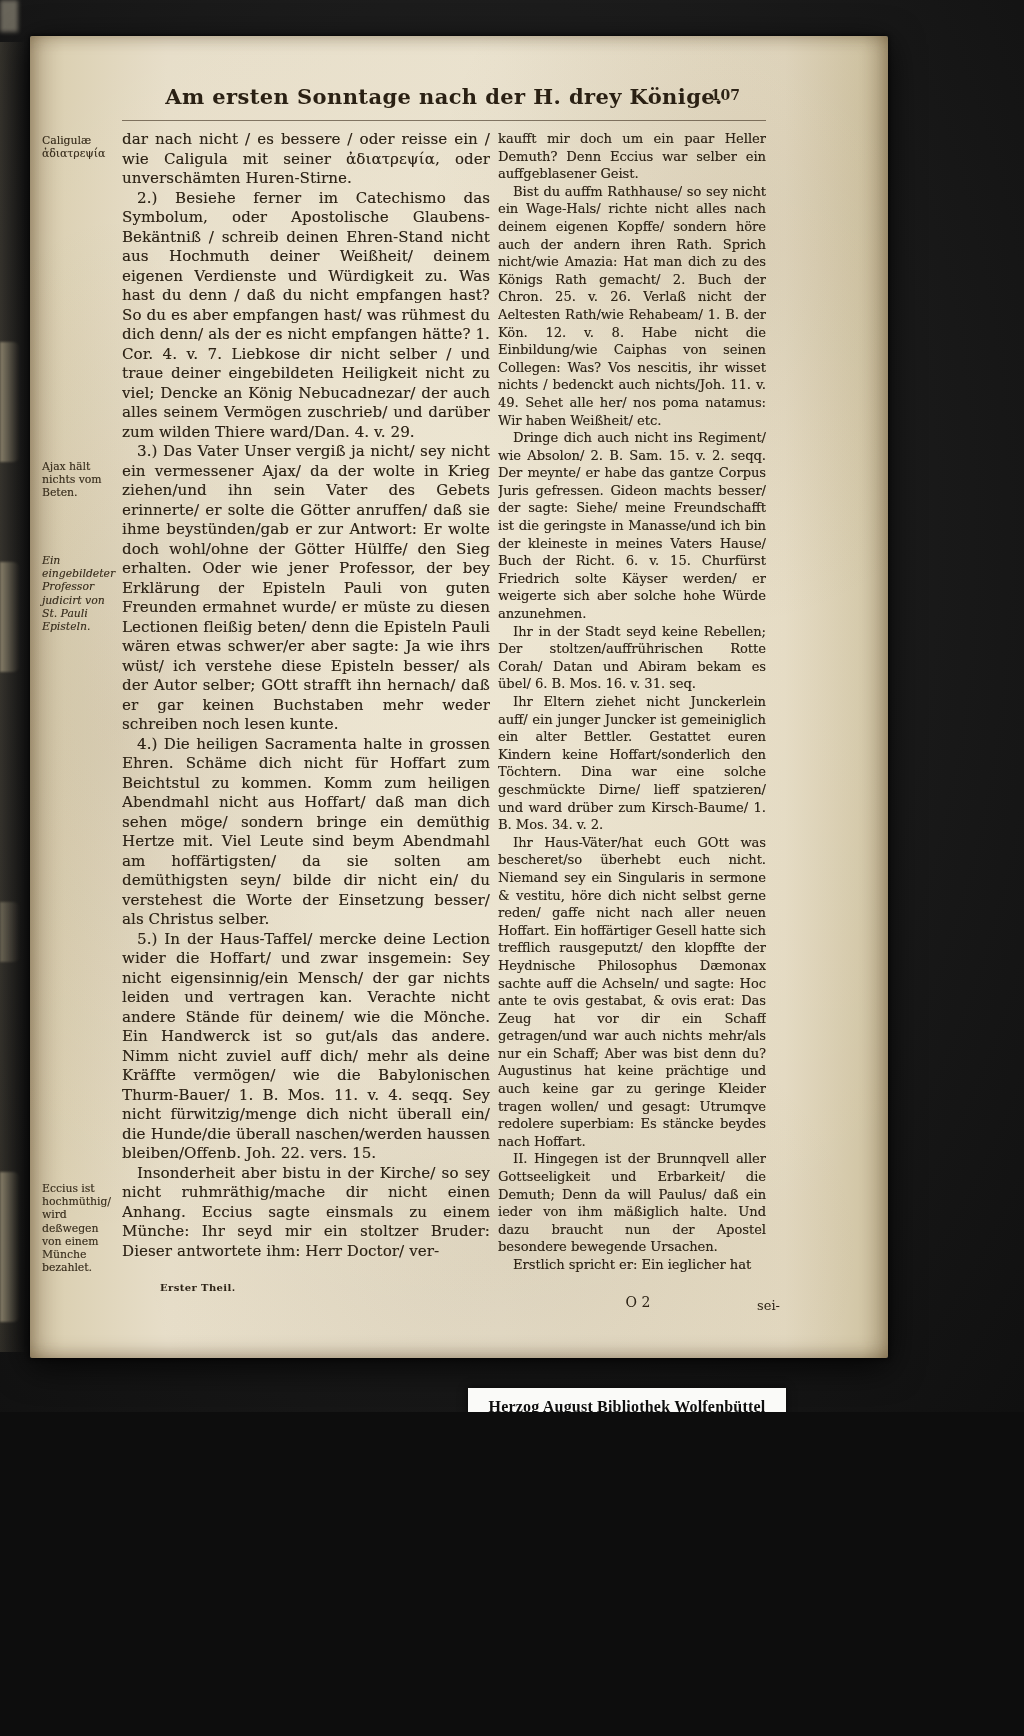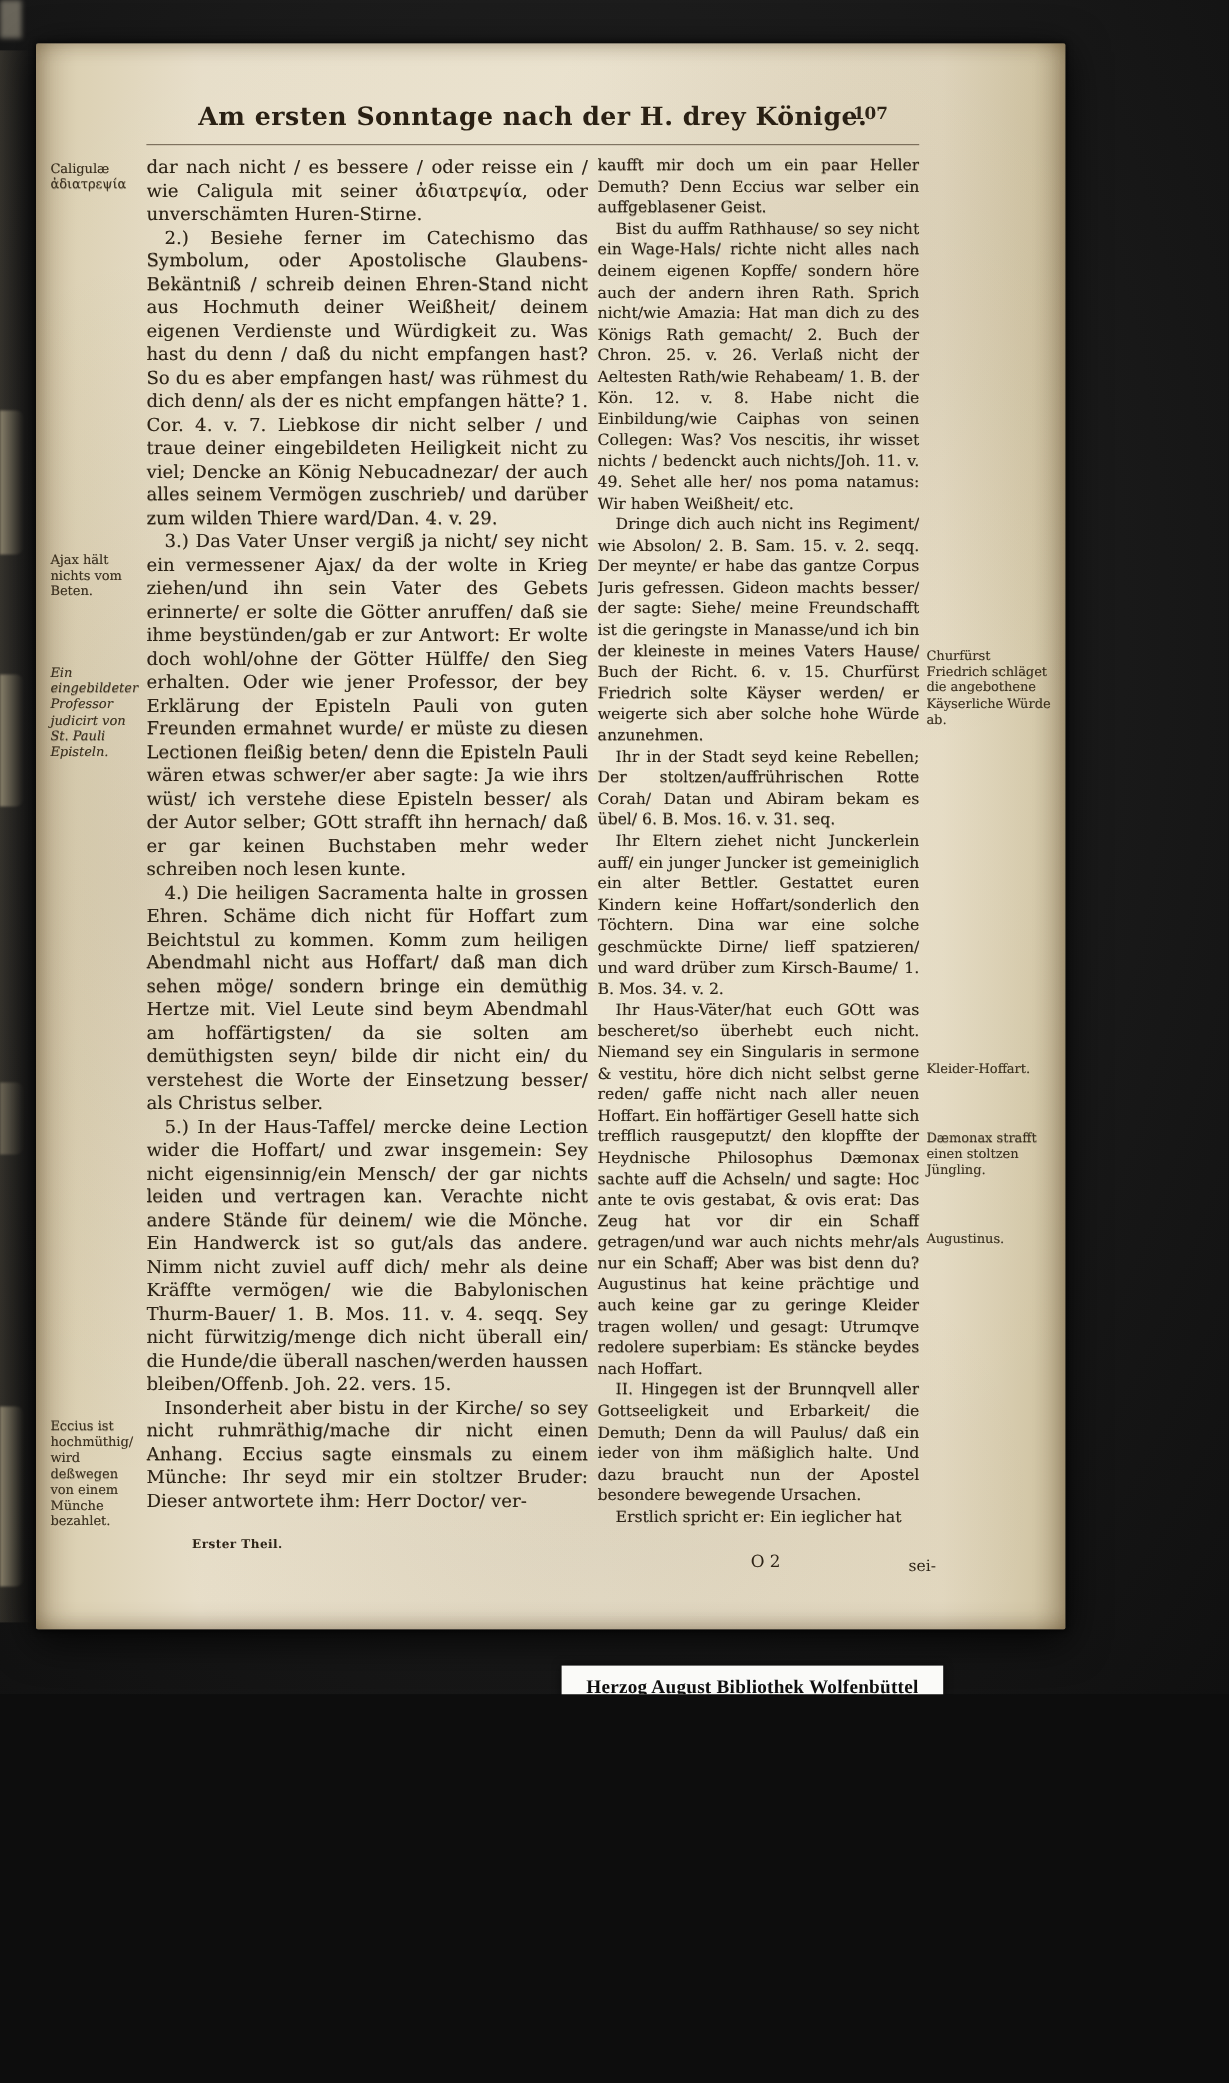--- a/index.html
+++ b/index.html
@@ -114,26 +114,20 @@
         <p class="para">II. Hingegen ist der Brunnqvell aller Gottseeligkeit und Erbarkeit/ die Demuth; Denn da will Paulus/ daß ein ieder von ihm mäßiglich halte. Und dazu braucht nun der Apostel besondere bewegende Ursachen.</p>
         <p class="para">Erstlich spricht er: Ein ieglicher hat</p>
       </div>
 
     <div class="mnotes mnotes-left">
         <div class="margin-note" style="top: 98px;">Caligulæ ἀδιατρεψία</div>
         <div class="margin-note" style="top: 424px;">Ajax hält nichts vom Beten.</div>
         <div class="margin-note" style="top: 518px; font-style: italic;">Ein eingebildeter Professor judicirt von St. Pauli Episteln.</div>
         <div class="margin-note" style="top: 1146px;">Eccius ist hochmüthig/ wird deßwegen von einem Münche bezahlet.</div>
       </div>
-    <div class="mnotes mnotes-right">
-        <div class="margin-note" style="top: 504px;">Churfürst Friedrich schläget die angebothene Käyserliche Würde ab.</div>
-        <div class="margin-note" style="top: 848px;">Kleider-Hoffart.</div>
-        <div class="margin-note" style="top: 906px;">Dæmonax strafft einen stoltzen Jüngling.</div>
-        <div class="margin-note" style="top: 990px;">Augustinus.</div>
-      </div>
 
     <div class="vol-title">Erster Theil.</div>
     <div class="signature-mark">O 2</div>
     <div class="catchword">sei-</div>
   </div>
 
   <div class="info-card">
     <div class="library-name">Herzog August Bibliothek Wolfenbüttel</div>
     <div class="ruler"></div>
     <div class="ruler-numbers">

